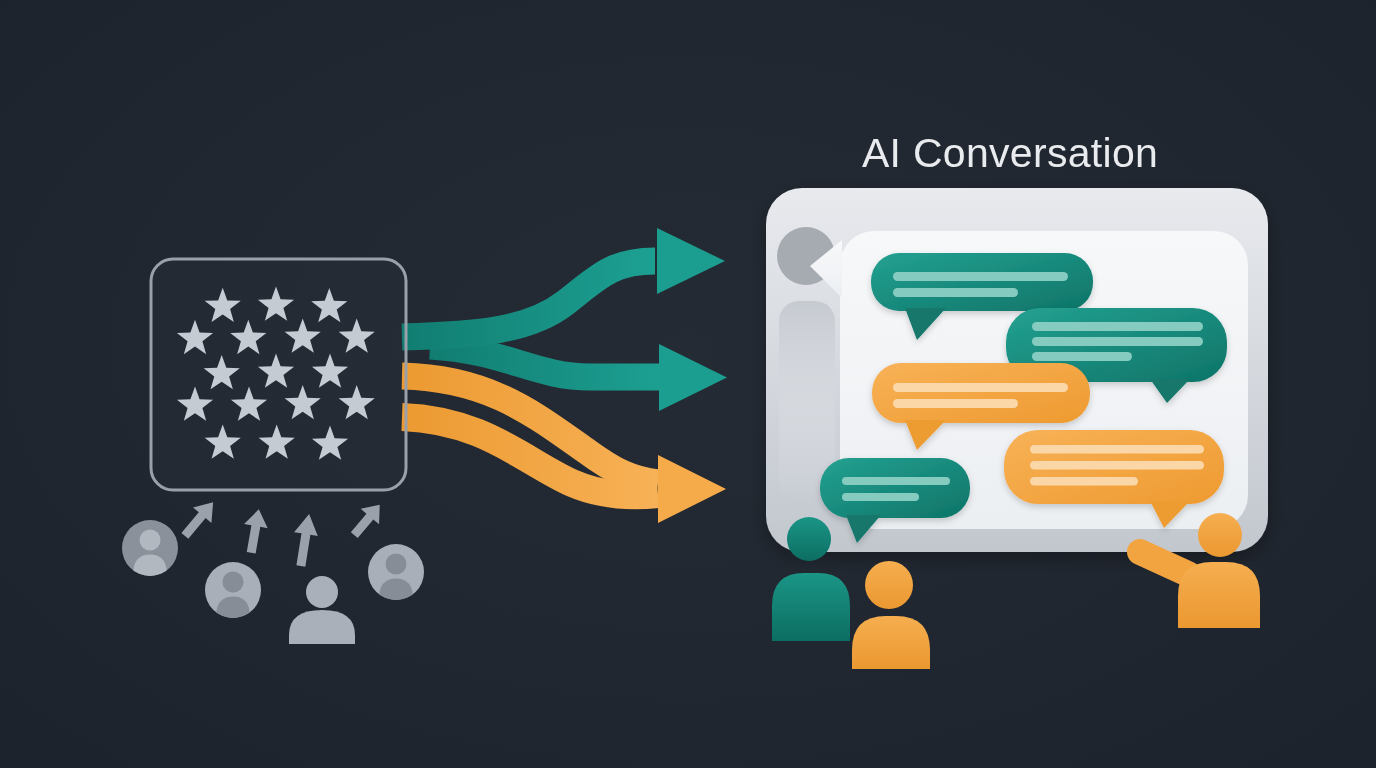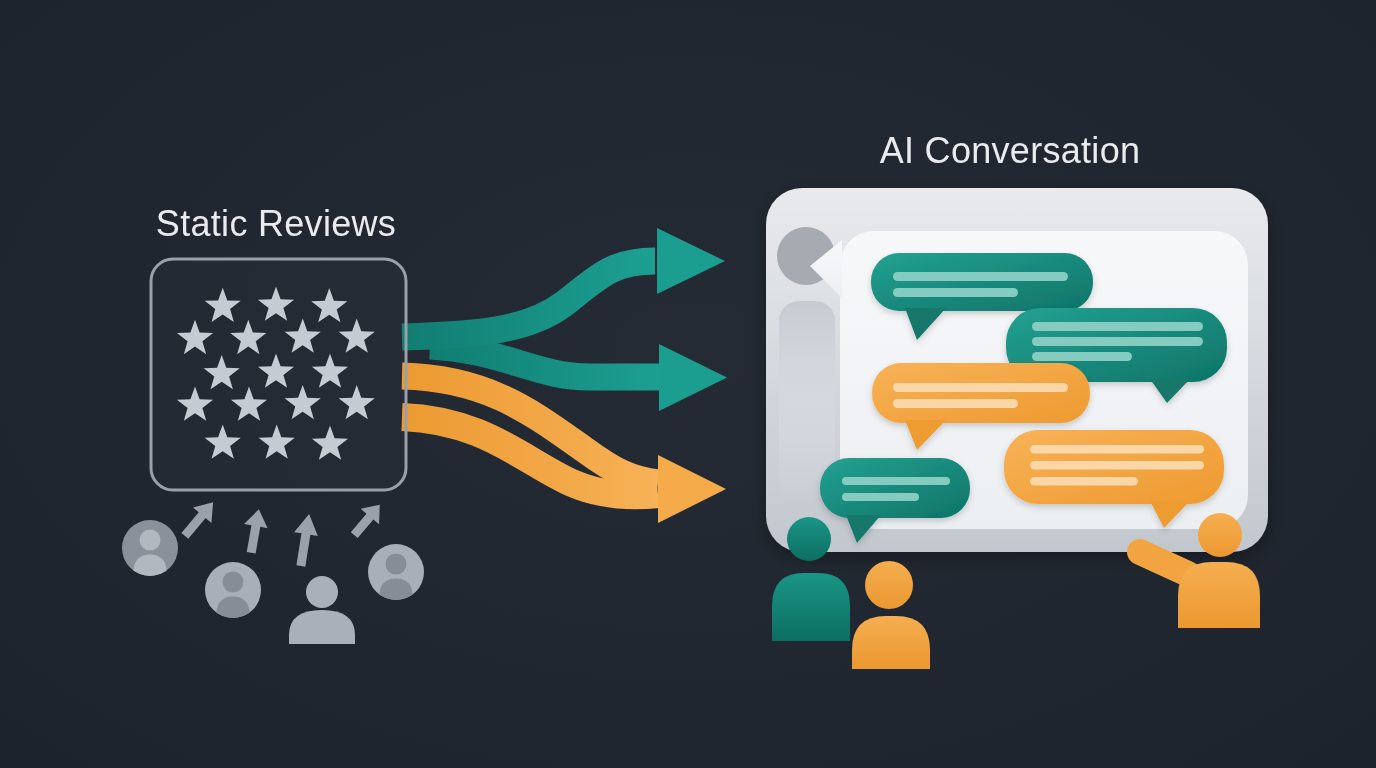--- a/index.html
+++ b/index.html
@@ -8,35 +8,34 @@
     width:1376px;height:768px;
     overflow:hidden;
     background:radial-gradient(ellipse at 50% 45%, #242b34 0%, #20262f 65%, #1d232c 100%);
     font-family:"Liberation Sans", sans-serif;
   }
   .stage svg{position:absolute;left:0;top:0;}
   .title{
     position:absolute;
     transform:translateX(-50%);
     color:#e9ebee;
-    font-size:36px;
+    font-size:41px;
     font-weight:500;
     letter-spacing:.3px;
     white-space:nowrap;
     user-select:none;
   }
   .title-left{left:276px;top:203px;}
   .title-right{left:1010px;top:130px;}
 </style>
 </head>
 <body>
 
 <div class="stage">
 
-  <div class="title title-left">Static Reviews</div>
 
   <div class="title title-right">AI Conversation</div>
 
   <svg width="1376" height="768" viewBox="0 0 1376 768">
     <defs>
       <linearGradient id="gradPanel" x1="0" y1="0" x2="0" y2="1">
         <stop offset="0" stop-color="#e8eaee"></stop>
           <stop offset="1" stop-color="#c2c7ce"></stop>
       </linearGradient>
       <linearGradient id="gradInner" x1="0" y1="0" x2="0" y2="1">

